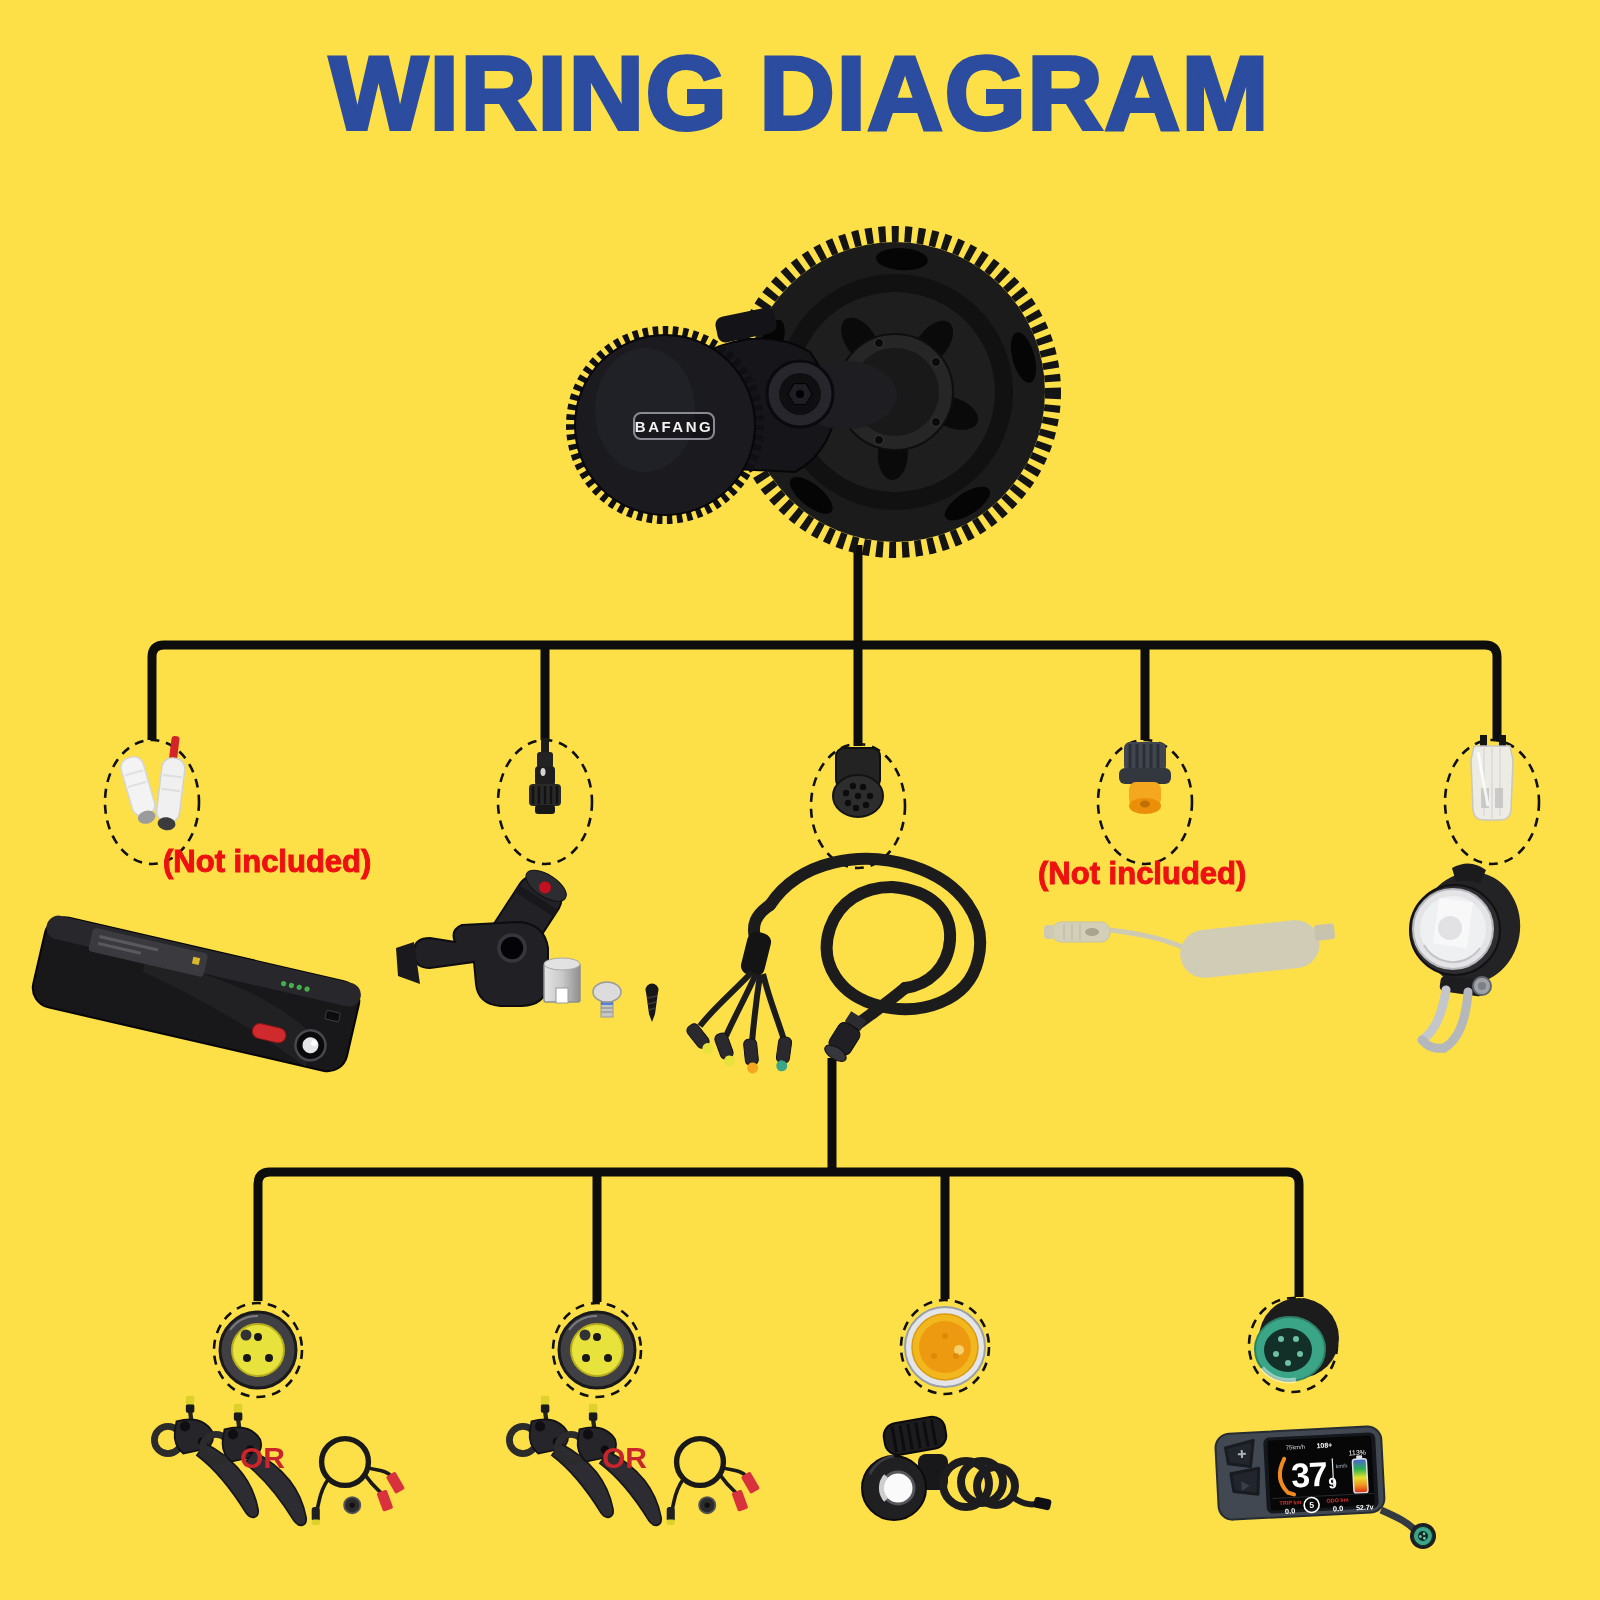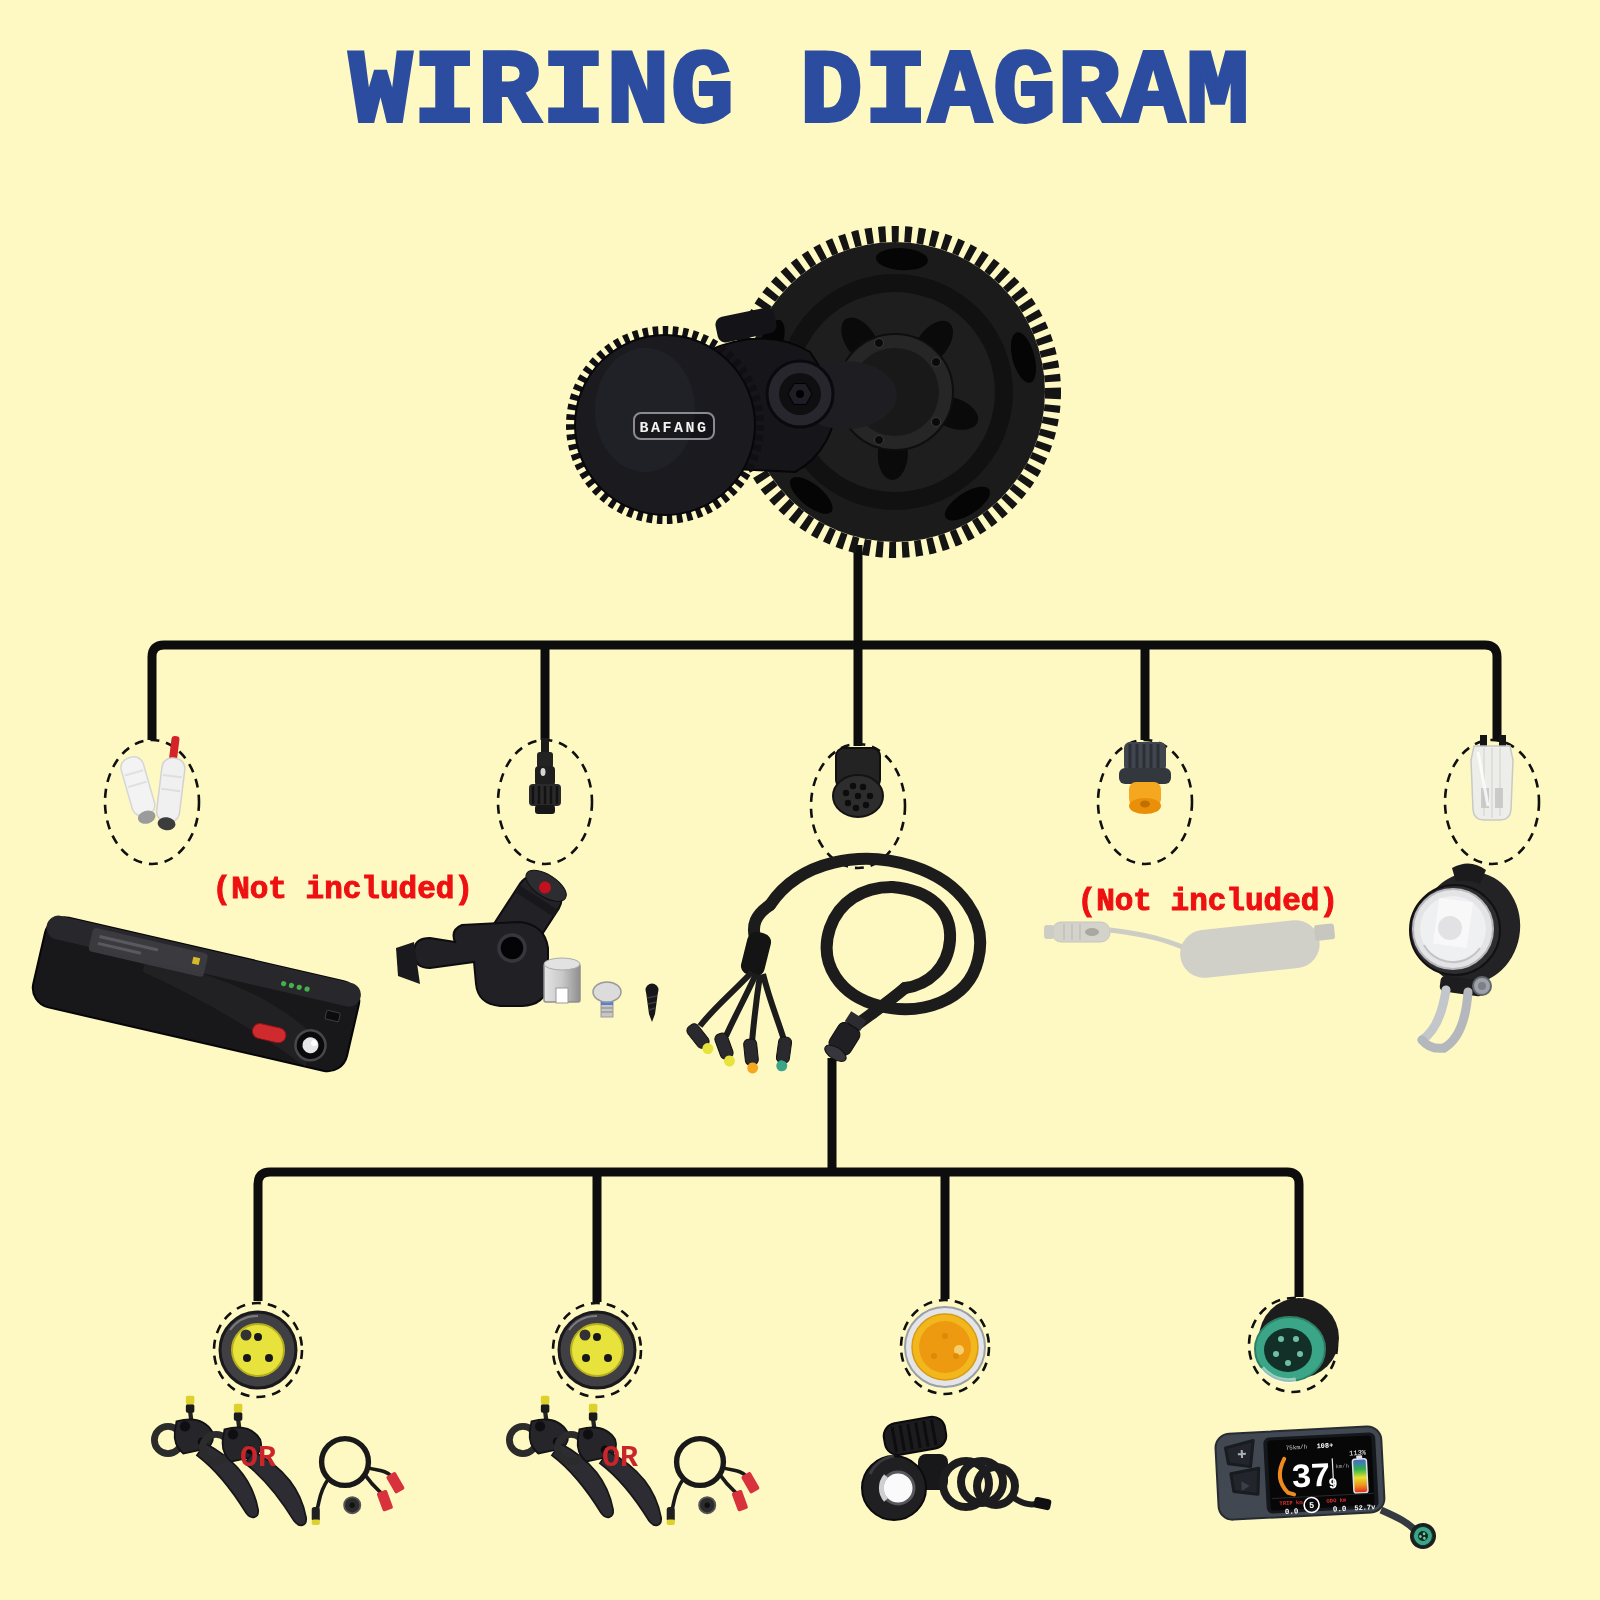--- a/index.html
+++ b/index.html
@@ -1,28 +1,28 @@
 <!DOCTYPE html>
 <html style="--title-blue: #2b4c9f; --alert-red: #ee1111; --or-red: #c9252b; --line-black: #0d0d0d; --connector-yellow: #e8e23c; --connector-orange: #f5a81f; --connector-green: #3aa687;"><head>
 <meta charset="utf-8">
 <style>
   html,body{margin:0;padding:0;background:#ffffff;}
   .canvas{
-    position:relative;width:1600px;height:1600px;background:#fef9c3;
-    font-family:Liberation Mono, monospace;overflow:hidden;
+    position:relative;width:1600px;height:1600px;background:#fde047;
+    font-family:Liberation Sans, sans-serif;overflow:hidden;
   }
   .title{
     position:absolute;top:34px;left:0;width:1600px;text-align:center;
     font-size:104px;font-weight:bold;letter-spacing:2px;
     color:var(--title-blue,#2b4c9f);
     -webkit-text-stroke:4px var(--title-blue,#2b4c9f);
   }
   .alert{
     position:absolute;font-size:31px;font-weight:bold;
-    color:var(--alert-red,#ee1111);text-align:right;margin-top:28px;
+    color:var(--alert-red,#ee1111);text-align:left;
     -webkit-text-stroke:1px var(--alert-red,#ee1111);
   }
   .alert.left{left:163px;top:844px;width:310px;}
   .alert.right{left:1038px;top:856px;width:300px;}
   .or{
     position:absolute;font-size:30px;font-weight:bold;
     color:var(--or-red,#c9252b);width:76px;text-align:left;
   }
   .or.left{left:240px;top:1441px;}
   .or.right{left:602px;top:1441px;}

